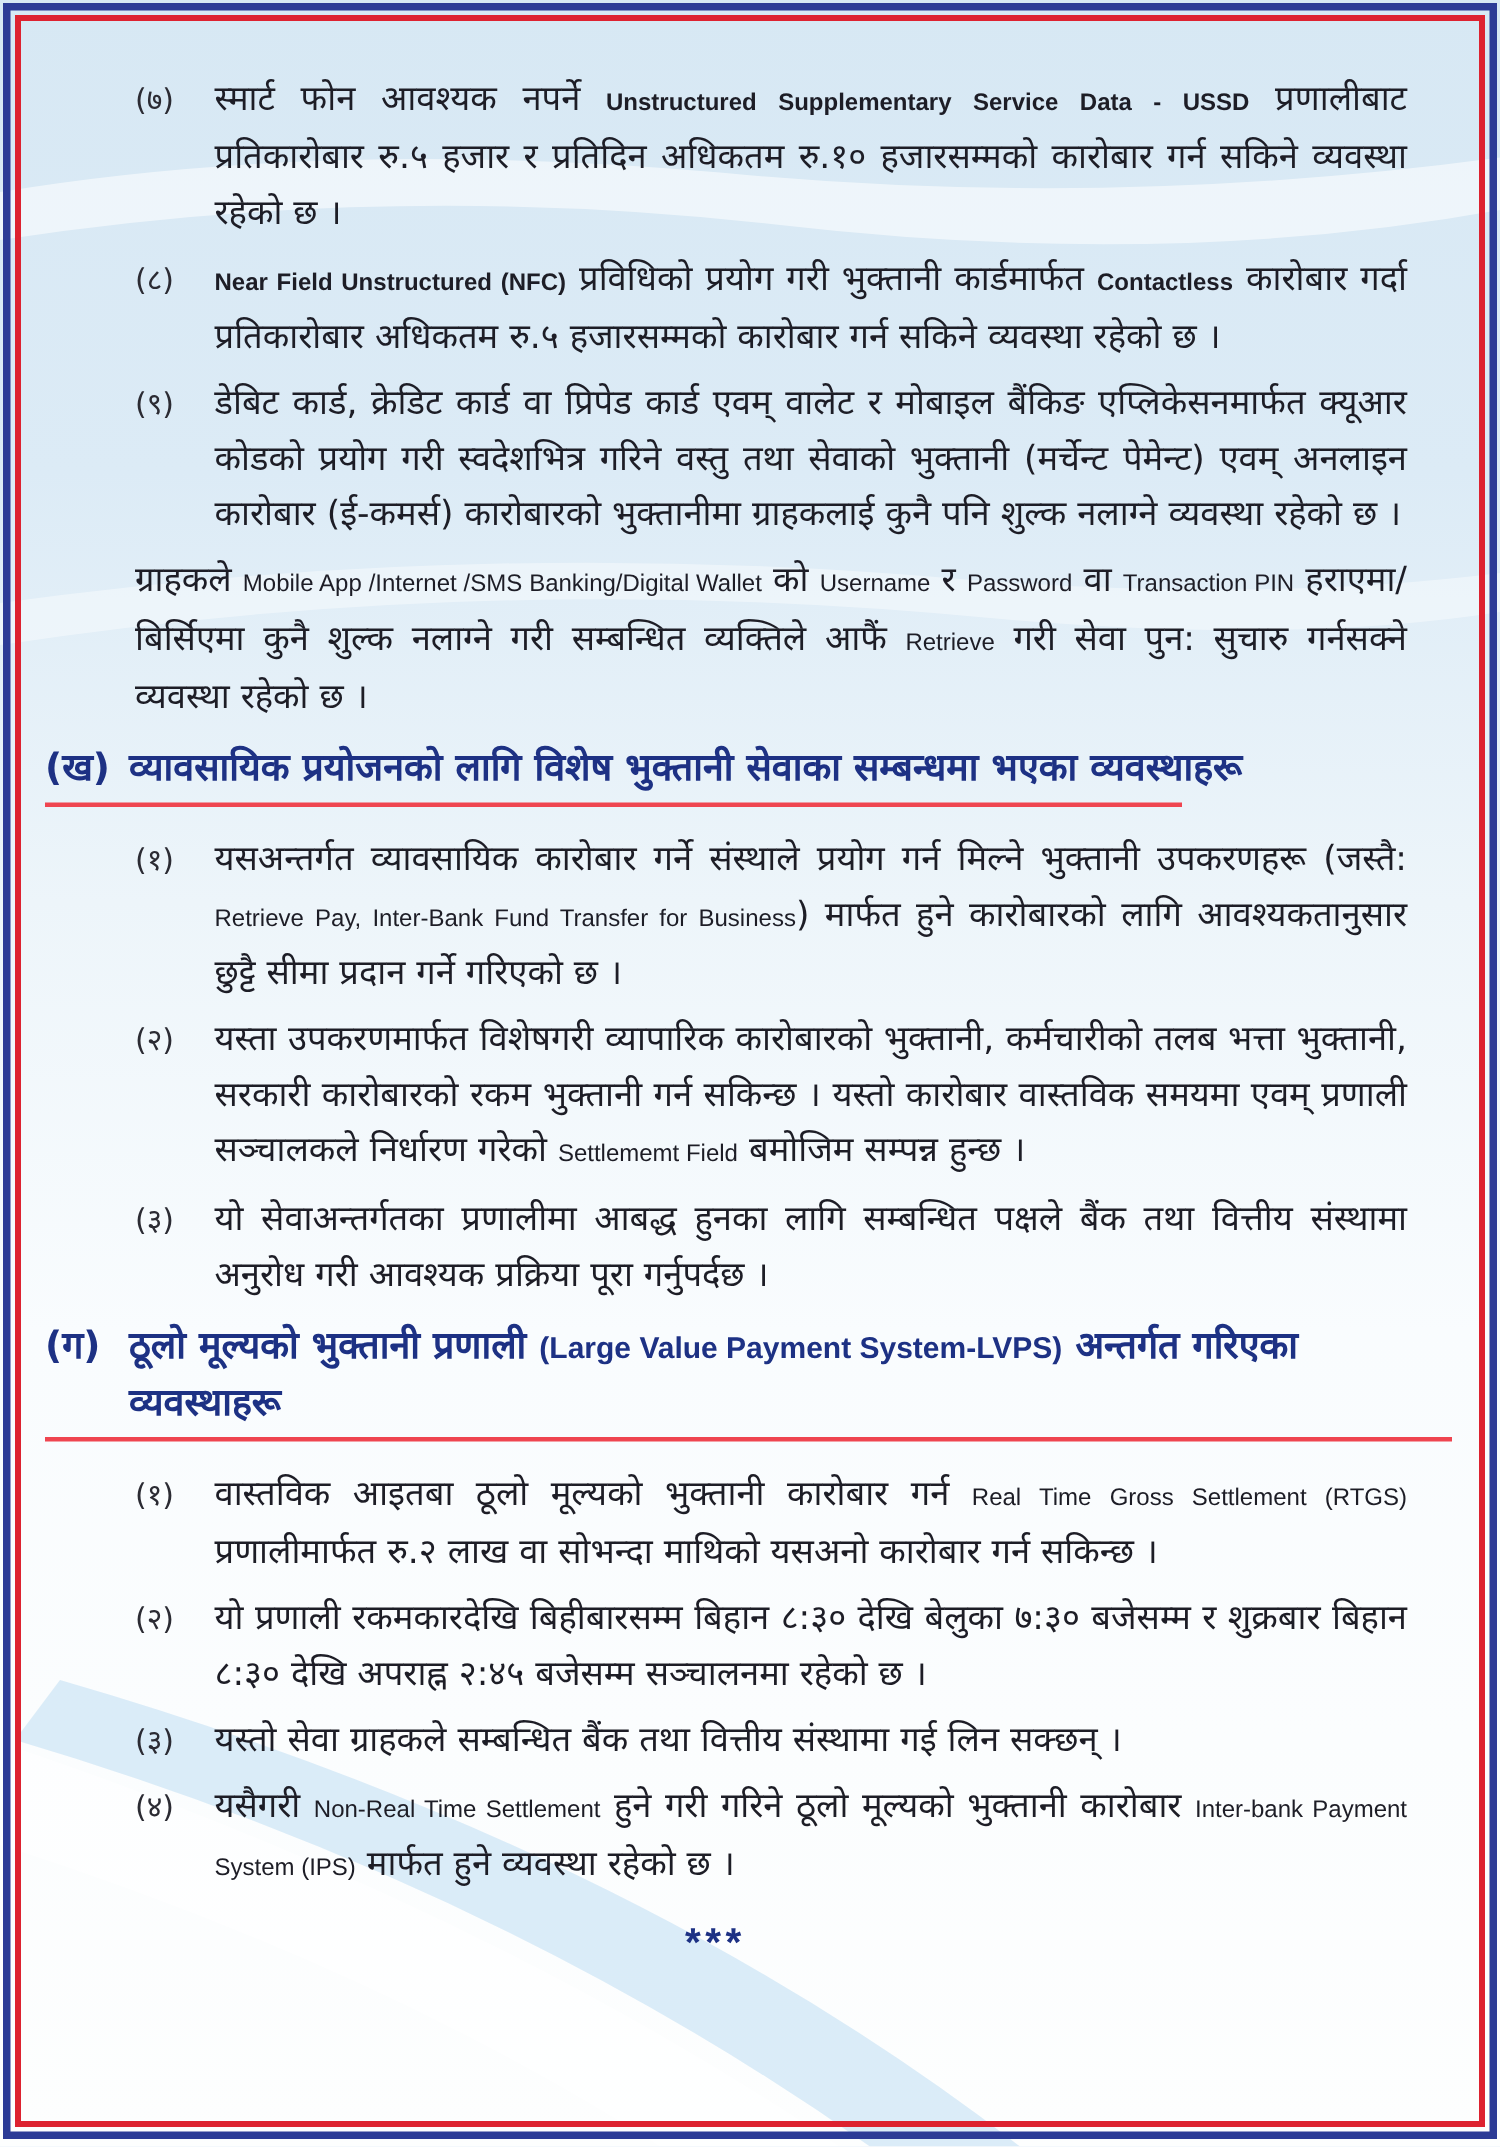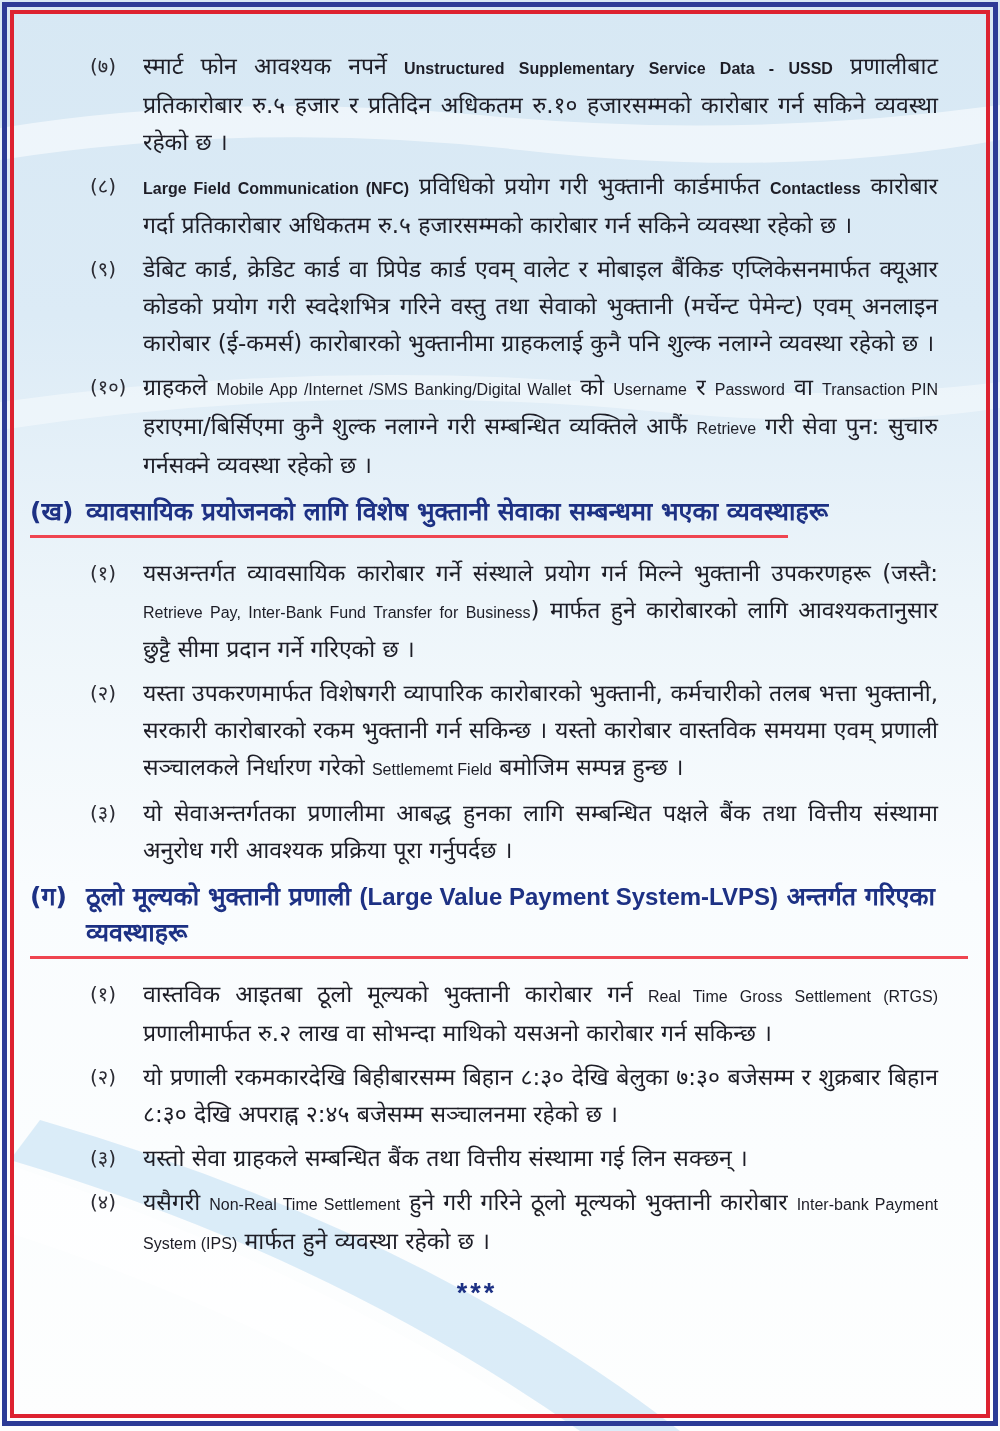--- a/index.html
+++ b/index.html
@@ -57,21 +57,21 @@
   .heading {
     display: flex;
     margin: 10px 0 0 14px;
     color: #1d3184;
     font-weight: bold;
     font-size: 25px;
     line-height: 36px;
   }
   .heading .h-label { flex: 0 0 56px; }
   .heading .h-text { flex: 1; }
-  .heading .latin { font-size: 24px; }
+  .heading .latin { font-size: 20px; }
 
   .underline {
     height: 0;
     border-top: 3px solid #ef4550;
     margin: 5px 0 17px 14px;
   }
   .underline.medium { width: 758px; }
   .underline.full { width: 938px; }
 
   .closing {
@@ -110,28 +110,27 @@
   <div class="frame-inner"></div>
 
   <div class="content">
     <div id="doc-root">
         <div class="item">
           <span class="num">(७)</span>
           <div class="text"><span>स्मार्ट फोन आवश्यक नपर्ने </span><span class="latin bold">Unstructured Supplementary Service Data - USSD</span><span> प्रणालीबाट प्रतिकारोबार रु.५ हजार र प्रतिदिन अधिकतम रु.१० हजारसम्मको कारोबार गर्न सकिने व्यवस्था रहेको छ ।</span></div>
         </div>
         <div class="item">
           <span class="num">(८)</span>
-          <div class="text"><span class="latin bold">Large Field Communication (NFC)</span><span> प्रविधिको प्रयोग गरी भुक्तानी कार्डमार्फत </span><span class="latin bold">Contactless</span><span> कारोबार गर्दा प्रतिकारोबार अधिकतम रु.५ हजारसम्मको कारोबार गर्न सकिने व्यवस्था रहेको छ ।</span></div>
+          <div class="text"><span class="latin bold">Near Field Unstructured (NFC)</span><span> प्रविधिको प्रयोग गरी भुक्तानी कार्डमार्फत </span><span class="latin bold">Contactless</span><span> कारोबार गर्दा प्रतिकारोबार अधिकतम रु.५ हजारसम्मको कारोबार गर्न सकिने व्यवस्था रहेको छ ।</span></div>
         </div>
         <div class="item">
           <span class="num">(९)</span>
           <div class="text"><span>डेबिट कार्ड, क्रेडिट कार्ड वा प्रिपेड कार्ड एवम् वालेट र मोबाइल बैंकिङ एप्लिकेसनमार्फत क्यूआर कोडको प्रयोग गरी स्वदेशभित्र गरिने वस्तु तथा सेवाको भुक्तानी (मर्चेन्ट पेमेन्ट) एवम् अनलाइन कारोबार (ई-कमर्स) कारोबारको भुक्तानीमा ग्राहकलाई कुनै पनि शुल्क नलाग्ने व्यवस्था रहेको छ ।</span></div>
         </div>
         <div class="item">
-          <span class="num">(१०)</span>
           <div class="text"><span>ग्राहकले </span><span class="latin">Mobile App /Internet /SMS Banking/Digital Wallet</span><span> को </span><span class="latin">Username</span><span> र </span><span class="latin">Password</span><span> वा </span><span class="latin">Transaction PIN</span><span> हराएमा/बिर्सिएमा कुनै शुल्क नलाग्ने गरी सम्बन्धित व्यक्तिले आफैं </span><span class="latin">Retrieve</span><span> गरी सेवा पुन: सुचारु गर्नसक्ने व्यवस्था रहेको छ ।</span></div>
         </div>
         <div class="heading">
           <span class="h-label">(ख)</span>
           <span class="h-text"><span class="bold">व्यावसायिक प्रयोजनको लागि विशेष भुक्तानी सेवाका सम्बन्धमा भएका व्यवस्थाहरू</span></span>
         </div>
         <div class="underline medium"></div>
         <div class="item">
           <span class="num">(१)</span>
           <div class="text"><span>यसअन्तर्गत व्यावसायिक कारोबार गर्ने संस्थाले प्रयोग गर्न मिल्ने भुक्तानी उपकरणहरू (जस्तै: </span><span class="latin">Retrieve Pay, Inter-Bank Fund Transfer for Business</span><span>) मार्फत हुने कारोबारको लागि आवश्यकतानुसार छुट्टै सीमा प्रदान गर्ने गरिएको छ ।</span></div>

